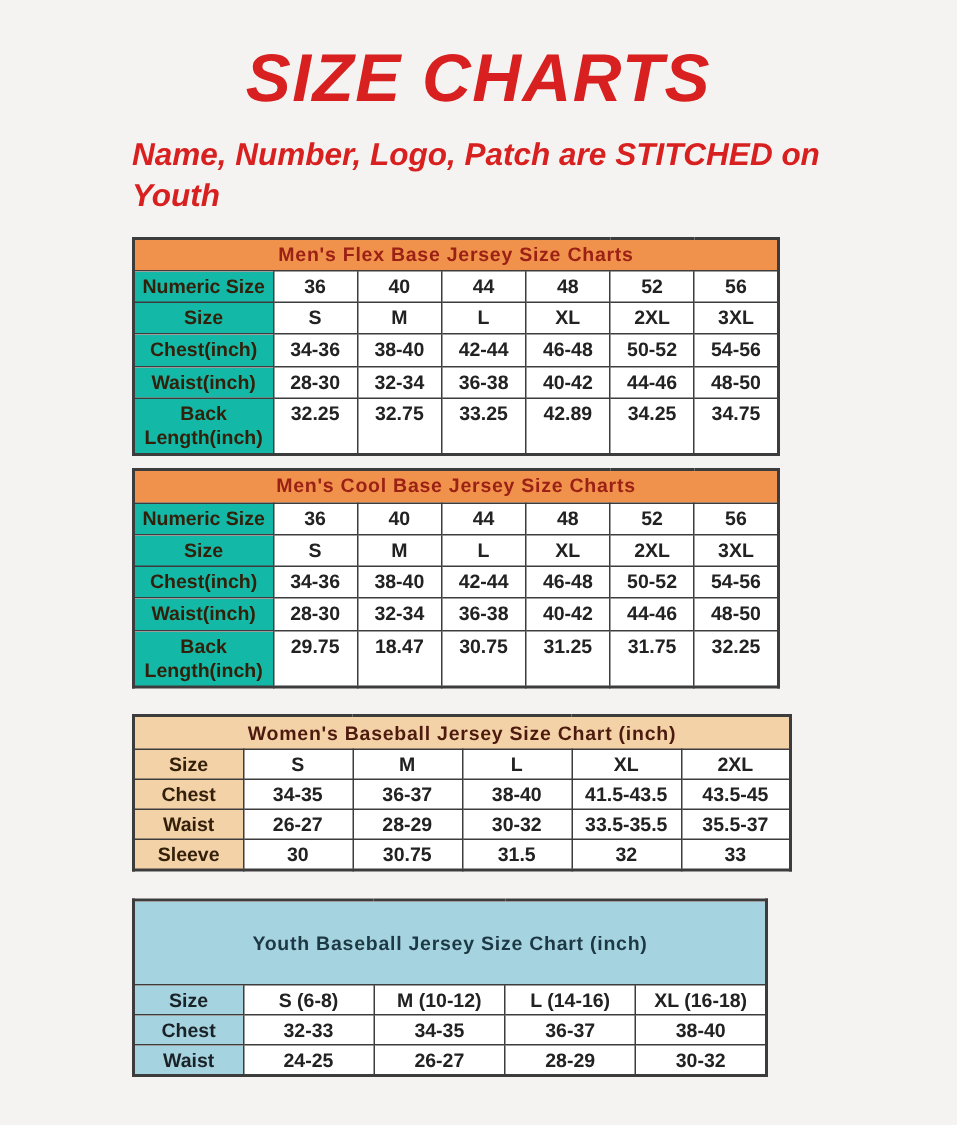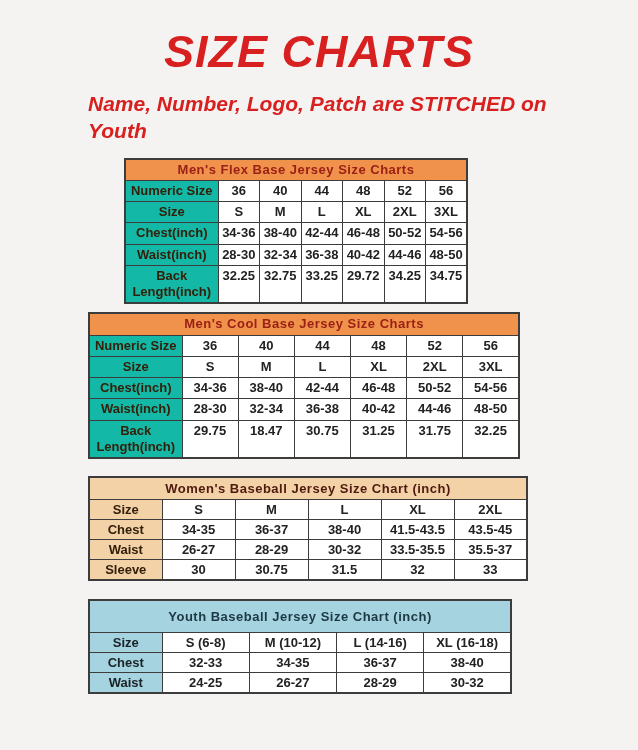--- a/index.html
+++ b/index.html
@@ -45,39 +45,39 @@
     border: 1.5px solid #3c3c3c;
     text-align: center;
     font-size: 13px;
     font-weight: bold;
     padding: 2px 2px;
     overflow: hidden;
   }
   td.tbl-title { font-size: 13.5px; letter-spacing: 0.5px; }
 
   
-  .table-0 { margin-top: 13px; width: 344px; margin-left: 36px; }
+  .table-0 { margin-top: 13px; width: 432px; }
   .table-1 { margin-top: 8px; width: 432px; }
   .table-0 td, .table-1 td { vertical-align: top; line-height: 1.25; }
   .table-0 col.col-label, .table-1 col.col-label { width: 93px; }
   .theme-orange td.tbl-title { background: #f0924c; color: #9b2015; }
   .theme-orange td.lbl       { background: #14b8a6; color: #33200a; }
 
   
   .table-2 { margin-top: 17px; width: 440px; }
   .table-2 td { vertical-align: middle; padding: 4px 2px; }
   .table-2 col.col-label { width: 73px; }
   .theme-peach td.tbl-title { background: #f4d2a8; color: #4d1a0e; padding: 3px 14px; }
   .theme-peach td.lbl       { background: #f4d2a8; color: #33200a; }
 
   
   .table-3 { margin-top: 18px; width: 424px; }
   .table-3 td { vertical-align: middle; padding: 8px 2px; }
   .table-3 col.col-label { width: 73px; }
-  .theme-blue td.tbl-title { background: #a5d3df; color: #1c3844; padding: 8px 2px; }
+  .theme-blue td.tbl-title { background: #a5d3df; color: #1c3844; padding: 20px 2px; }
   .theme-blue td.lbl       { background: #a5d3df; color: #1a2228; }
 </style>
 </head>
 <body>
 
 <div class="page">
   <h1 class="main-title">SIZE CHARTS</h1>
   <p class="subtitle">Name, Number, Logo, Patch are STITCHED on Youth</p>
   <div id="tables">
       <table class="size-table table-0 theme-orange">
@@ -128,21 +128,21 @@
             <td>36-38</td>
             <td>40-42</td>
             <td>44-46</td>
             <td>48-50</td>
           </tr>
           <tr>
             <td class="lbl">Back Length(inch)</td>
             <td>32.25</td>
             <td>32.75</td>
             <td>33.25</td>
-            <td>29.72</td>
+            <td>42.89</td>
             <td>34.25</td>
             <td>34.75</td>
           </tr>
         </tbody>
       </table>
       <table class="size-table table-1 theme-orange">
         <colgroup>
           <col class="col-label">
           <col class="col-data">
           <col class="col-data">

